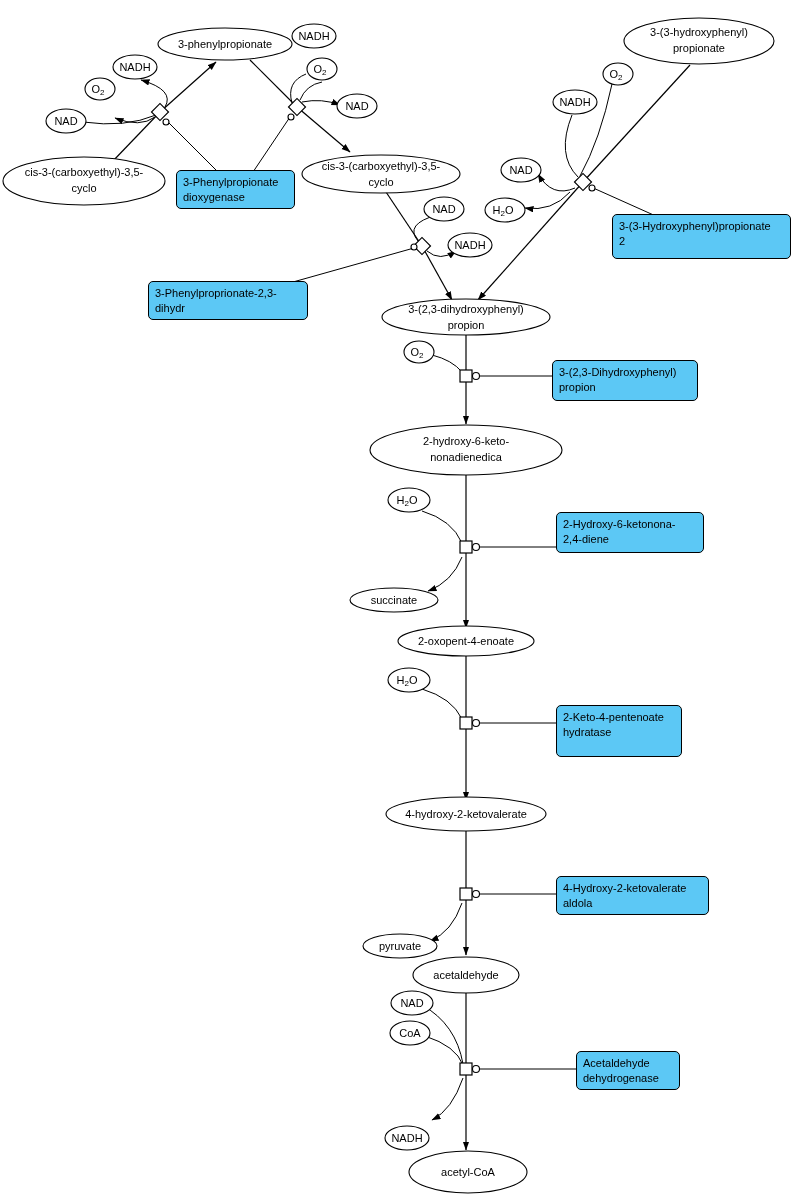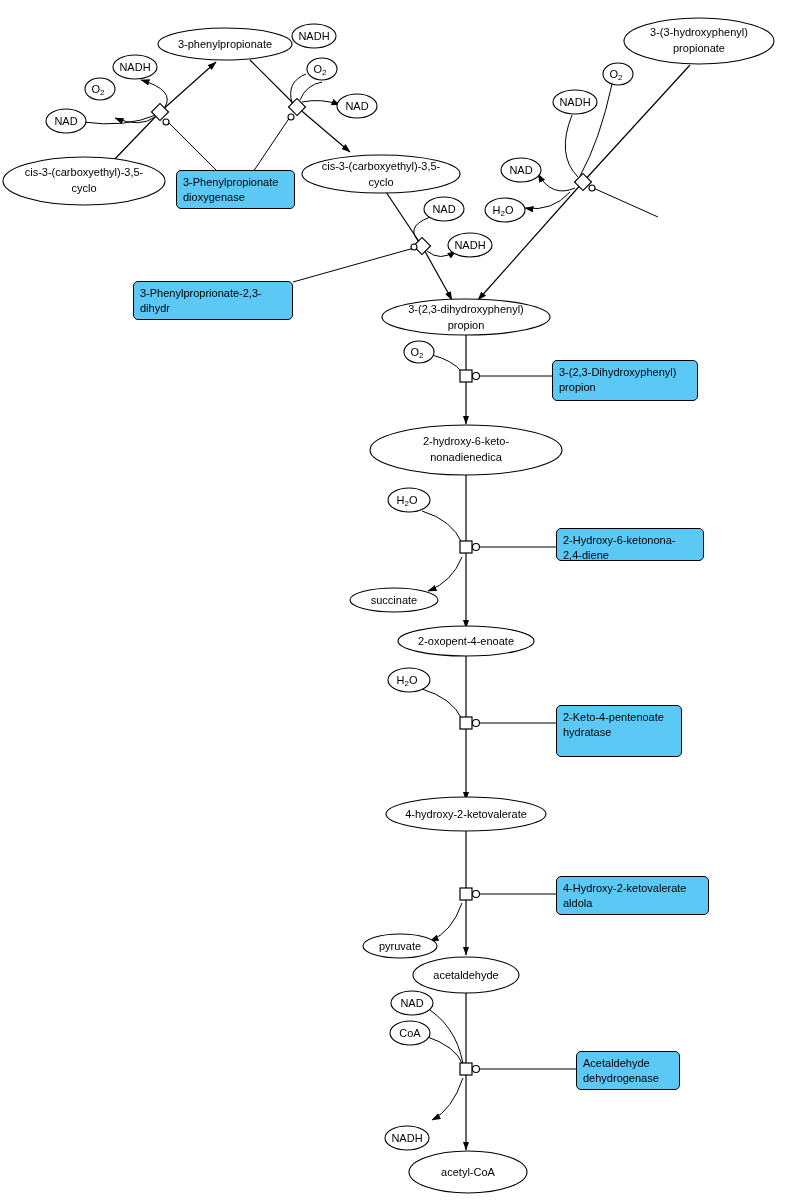--- a/index.html
+++ b/index.html
@@ -348,28 +348,30 @@
     </g>
     <g>
       <rect class="rxn-square" x="460" y="1063" width="12" height="12"></rect>
       <circle class="rxn-circle" cx="476" cy="1069" r="3.5"></circle>
     </g>
   </svg>
 
   <div class="enzyme-box" style="left:176px; top:170px; width:119px; height:39px;">3-Phenylpropionate
 dioxygenase</div>
 
-  <div class="enzyme-box" style="left:133px; top:281px; width:160px; height:39px;">3-Phenylproprionate-2,3-
+  <div class="enzyme-box" style="left:148px; top:281px; width:160px; height:39px;">3-Phenylproprionate-2,3-
 dihydr</div>
 
+  <div class="enzyme-box" style="left:612px; top:214px; width:179px; height:45px;">3-(3-Hydroxyphenyl)propionate
+2</div>
 
   <div class="enzyme-box" style="left:552px; top:360px; width:146px; height:41px;">3-(2,3-Dihydroxyphenyl)
 propion</div>
 
-  <div class="enzyme-box" style="left:556px; top:528px; width:148px; height:33px;">2-Hydroxy-6-ketonona-
+  <div class="enzyme-box" style="left:556px; top:512px; width:148px; height:41px;">2-Hydroxy-6-ketonona-
 2,4-diene</div>
 
   <div class="enzyme-box" style="left:556px; top:705px; width:126px; height:52px;">2-Keto-4-pentenoate
 hydratase</div>
 
   <div class="enzyme-box" style="left:556px; top:876px; width:153px; height:39px;">4-Hydroxy-2-ketovalerate
 aldola</div>
 
   <div class="enzyme-box" style="left:576px; top:1051px; width:104px; height:39px;">Acetaldehyde
 dehydrogenase</div>

